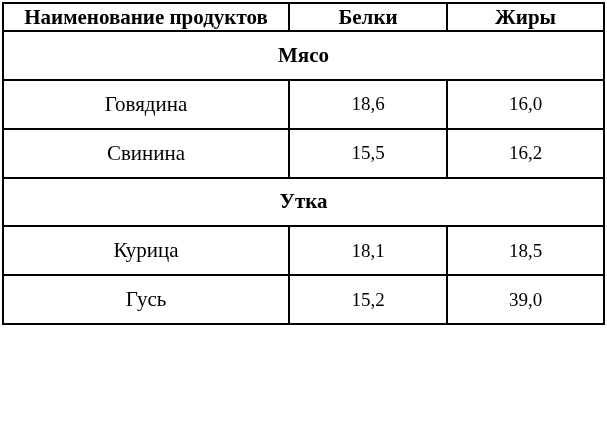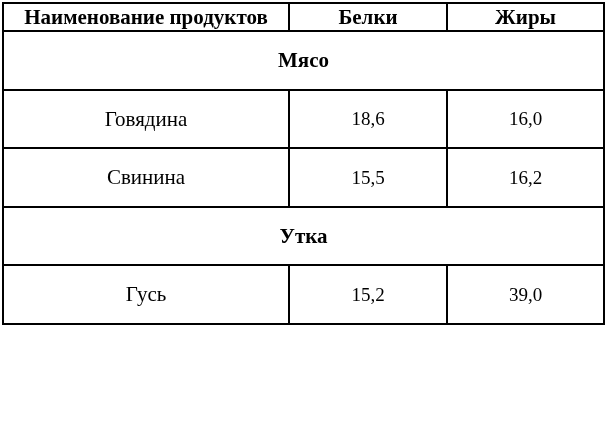--- a/index.html
+++ b/index.html
@@ -89,19 +89,24 @@
     <tr class="data-row">
       <td class="cell-name">Свинина</td>
       <td class="cell-num">15,5</td>
       <td class="cell-num">16,2</td>
     </tr>
 
     <tr class="group-row">
       <td colspan="3">Утка</td>
     </tr>
     <tr class="data-row">
+      <td class="cell-name">Курица</td>
+      <td class="cell-num">18,1</td>
+      <td class="cell-num">18,5</td>
+    </tr>
+    <tr class="data-row">
       <td class="cell-name">Гусь</td>
       <td class="cell-num">15,2</td>
       <td class="cell-num">39,0</td>
     </tr>
 
   </tbody>
 </table>
 
 </body></html>

